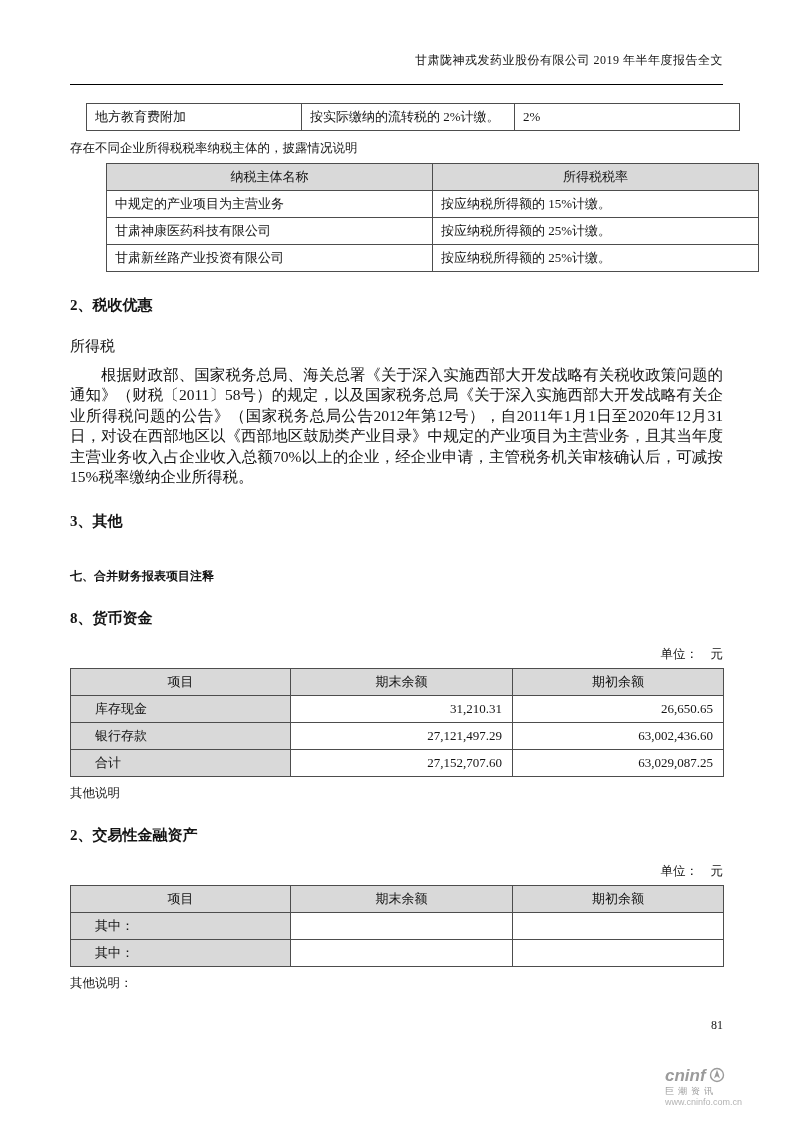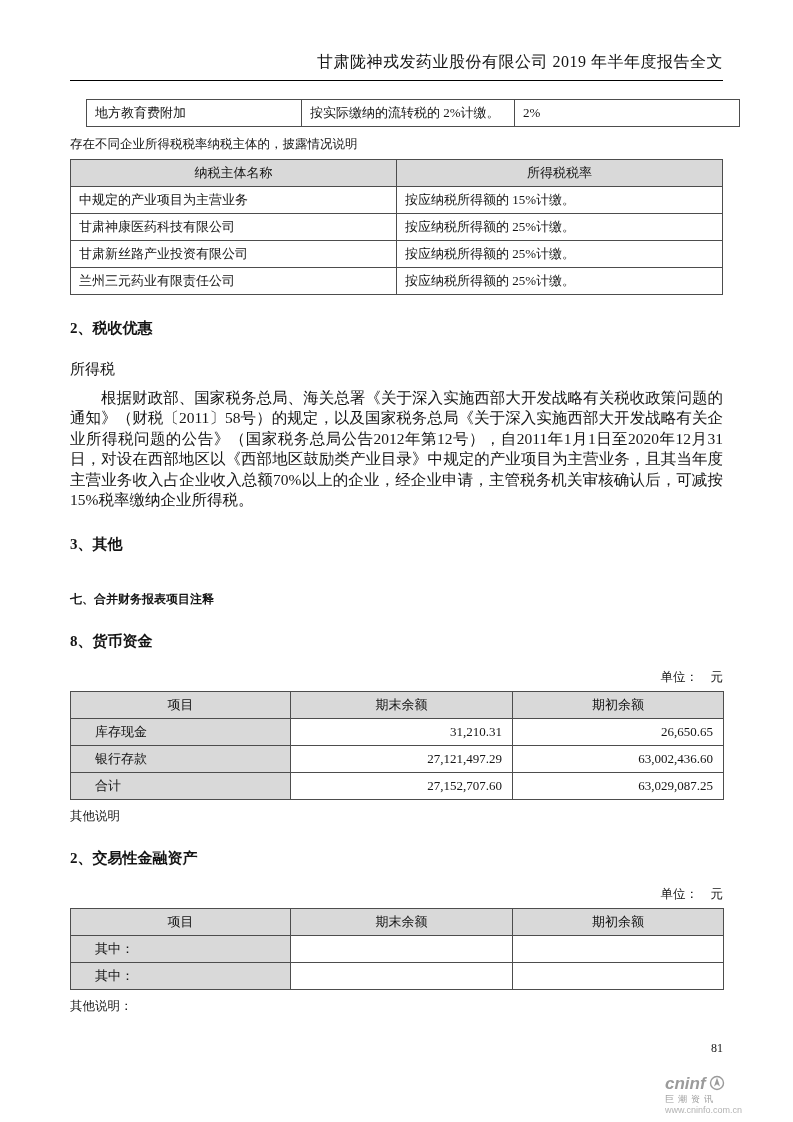--- a/index.html
+++ b/index.html
@@ -9,23 +9,23 @@
     background: #ffffff;
     color: #141414;
     font-family: "Liberation Serif", "DejaVu Serif", serif;
     position: relative;
     overflow: hidden;
   }
   .page { padding: 52px 70px 0 70px; }
 
   .doc-header {
     text-align: right;
-    font-size: 16px;
+    font-size: 12px;
     letter-spacing: 0.5px;
-    padding-bottom: 7px;
+    padding-bottom: 15px;
     border-bottom: 1px solid #000;
   }
 
   table {
     width: 100%;
     border-collapse: collapse;
     table-layout: fixed;
     font-size: 13px;
   }
   td, th {
@@ -35,21 +35,21 @@
     font-weight: normal;
     vertical-align: middle;
     word-break: break-all;
   }
   th { background: #d9d9d9; text-align: center; }
   .shaded { background: #d9d9d9; padding-left: 24px; }
   .num { text-align: right; padding-right: 10px; padding-left: 20px; }
 
   .t-surtax { margin-top: 18px; margin-left: 16px; }
   .note { font-size: 12.5px; margin: 9px 0 6px 0; }
-  .t-taxpayer { margin-top: 2px; }
+  .t-taxpayer { margin-top: 2px; margin-left: 36px; }
 
   .sec { font-size: 15px; font-weight: bold; margin: 24px 0 0 0; }
   .sec-major { font-size: 12px; font-weight: bold; margin: 37px 0 0 0; }
   .plain-label { font-size: 15px; margin: 22px 0 0 0; }
 
   p.body {
     font-size: 15.5px;
     line-height: 1.32;
     text-align: justify;
     text-indent: 2em;
@@ -66,21 +66,21 @@
 
   .page-num {
     text-align: right;
     font-size: 12px;
     margin-top: 26px;
   }
 
   .logo {
     position: absolute;
     right: 18px;
-    bottom: 6px;
+    bottom: 14px;
     text-align: left;
     color: #9b9b9b;
     line-height: 1.1;
     width: 110px;
   }
   .logo-row { display: flex; align-items: center; gap: 3px; }
   .logo-brand {
     font-family: "Liberation Sans", sans-serif;
     font-size: 17px;
     font-weight: bold;
@@ -137,24 +137,20 @@
     <tr>
       <td>中规定的产业项目为主营业务</td>
       <td>按应纳税所得额的 15%计缴。</td>
     </tr>
     <tr>
       <td>甘肃神康医药科技有限公司</td>
       <td>按应纳税所得额的 25%计缴。</td>
     </tr>
     <tr>
       <td>甘肃新丝路产业投资有限公司</td>
-      <td>按应纳税所得额的 25%计缴。</td>
-    </tr>
-    <tr>
-      <td>兰州三元药业有限责任公司</td>
       <td>按应纳税所得额的 25%计缴。</td>
     </tr>
   </tbody>
     </table>
 
   <div class="sec">2、税收优惠</div>
 
   <div class="plain-label">所得税</div>
 
   <p class="body">根据财政部、国家税务总局、海关总署《关于深入实施西部大开发战略有关税收政策问题的通知》（财税〔2011〕58号）的规定，以及国家税务总局《关于深入实施西部大开发战略有关企业所得税问题的公告》（国家税务总局公告2012年第12号），自2011年1月1日至2020年12月31日，对设在西部地区以《西部地区鼓励类产业目录》中规定的产业项目为主营业务，且其当年度主营业务收入占企业收入总额70%以上的企业，经企业申请，主管税务机关审核确认后，可减按15%税率缴纳企业所得税。</p>

